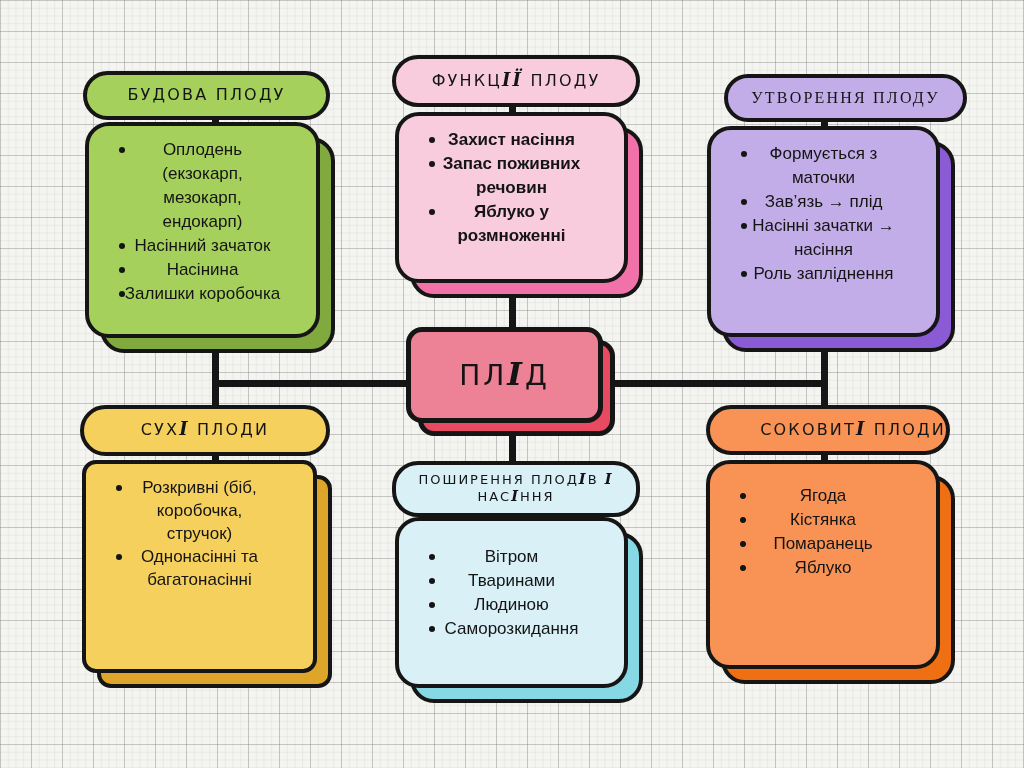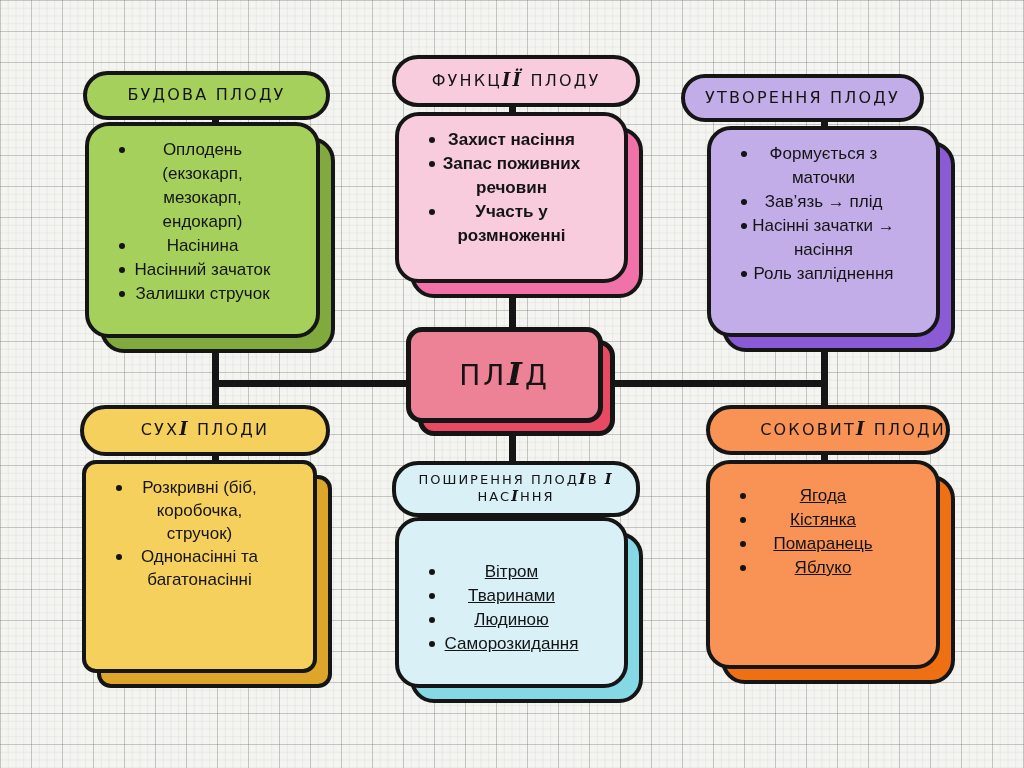--- a/index.html
+++ b/index.html
@@ -46,36 +46,36 @@
     border-radius:50%;background:#141414;
   }
 
   
   .b-tl .pill{left:83px;top:71px;width:239px;height:41px;}
   .b-tl .card,.b-tl .card-shadow{left:85px;top:122px;width:235px;height:216px;}
 
   .b-tm .pill{left:392px;top:55px;width:240px;height:44px;}
   .b-tm .card,.b-tm .card-shadow{left:395px;top:112px;width:233px;height:171px;font-weight:bold;}
 
-  .b-tr .pill{left:681px;top:74px;width:235px;height:40px;}
+  .b-tr .pill{left:724px;top:74px;width:235px;height:40px;font-family:Liberation Serif, serif;}
   .b-tr .card,.b-tr .card-shadow{left:707px;top:126px;width:233px;height:211px;}
   .b-tr .items{}
 
   .b-bl .pill{left:80px;top:405px;width:242px;height:43px;}
   .b-bl .card,.b-bl .card-shadow{left:82px;top:460px;width:235px;height:213px;border-radius:14px;}
   .b-bl .items li{line-height:23px;}
 
   .b-bm .pill{left:392px;top:461px;width:240px;height:48px;}
   .b-bm .pill-text{font-size:13px;letter-spacing:2px;}
   .b-bm .card,.b-bm .card-shadow{left:395px;top:517px;width:233px;height:171px;}
-  .b-bm .items{padding-top:39px;text-decoration:underline;}
+  .b-bm .items{padding-top:24px;}
 
   .b-br .pill{left:706px;top:405px;width:236px;height:42px;justify-content:flex-end;}
   .b-br .card,.b-br .card-shadow{left:706px;top:460px;width:234px;height:209px;}
-  .b-br .items{padding-top:20px;text-decoration:underline;}
+  .b-br .items{padding-top:20px;}
 
   
   .node,.node-shadow{
     position:absolute;left:406px;top:327px;width:197px;height:96px;
     border:5px solid #151515;border-radius:16px;box-sizing:border-box;
   }
   .node{z-index:3;background:var(--fill);display:flex;align-items:center;justify-content:center;}
   .node-shadow{z-index:2;background:var(--shadow);transform:translate(12px,13px);}
   .node-text{
     font-family:"DejaVu Sans", sans-serif;font-size:28px;letter-spacing:3px;
@@ -96,38 +96,38 @@
   <div class="line lv-right"></div>
 
   <section class="box b-tl" style="--fill: #a6d05c; --shadow: #80a93e;">
     <div class="card-shadow"></div>
     <div class="card">
       <ul class="items">
           <li>Оплодень
 (екзокарп,
 мезокарп,
 ендокарп)</li>
+          <li>Насінний зачаток</li>
           <li>Насінина</li>
-          <li>Насінний зачаток</li>
-          <li>Залишки стручок</li>
+          <li>Залишки коробочка</li>
         </ul>
     </div>
     <div class="pill">
       <span class="pill-text"><span>БУДОВА ПЛОДУ</span></span>
     </div>
   </section>
 
   <section class="box b-tm" style="--fill: #f8cbdd; --shadow: #f172a9;">
     <div class="card-shadow"></div>
     <div class="card">
       <ul class="items">
           <li>Захист насіння</li>
           <li>Запас поживних
 речовин</li>
-          <li>Участь у розмноженні</li>
+          <li>Яблуко у розмноженні</li>
         </ul>
     </div>
     <div class="pill">
       <span class="pill-text"><span>ФУНКЦ</span><span class="si">ІЇ</span><span> ПЛОДУ</span></span>
     </div>
   </section>
 
   <section class="box b-tr" style="--fill: #c3ade9; --shadow: #8a5bd4;">
     <div class="card-shadow"></div>
     <div class="card">

